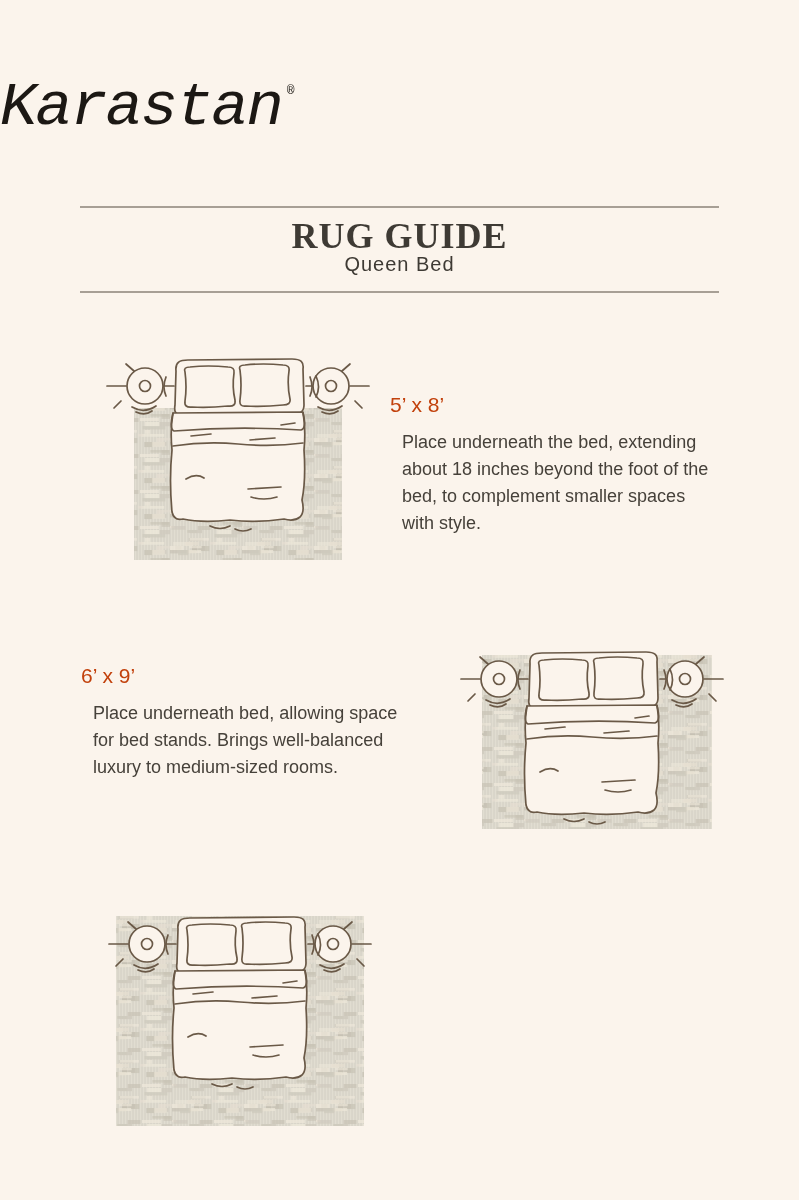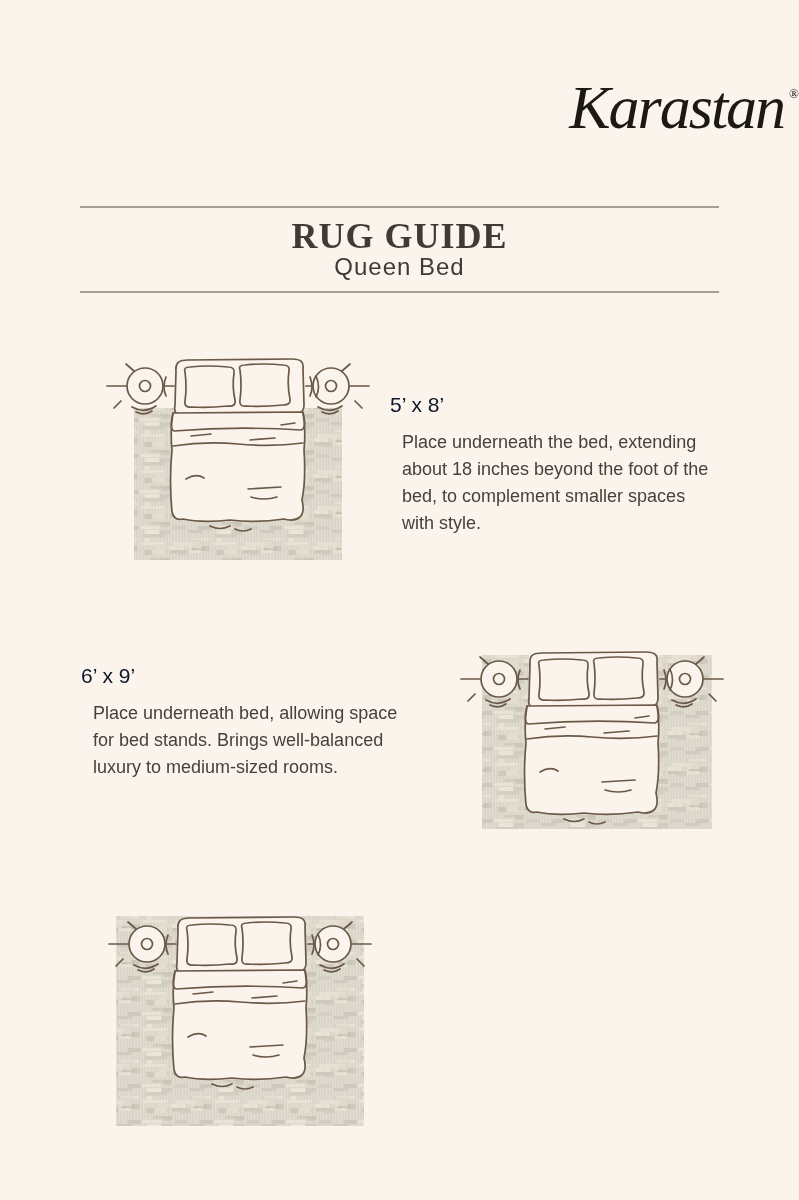--- a/index.html
+++ b/index.html
@@ -7,22 +7,22 @@
     position:relative;
     width:799px;height:1200px;
     background:#fbf4ec;
     font-family:"Liberation Sans",sans-serif;
     color:#46413a;
     overflow:hidden;
   }
   
   .logo{
     position:absolute;top:72px;left:0;width:100%;
-    text-align:right;
-    font-family:Liberation Serif, serif;
+    text-align:left;
+    font-family:Liberation Mono, monospace;
     font-style:italic;
     font-size:62px;
     letter-spacing:-2px;
     color:#1c1814;
   }
   .logo .reg{
     font-size:13px;font-style:normal;letter-spacing:0;
     vertical-align:30px;margin-left:5px;
   }
   .rule{
@@ -34,33 +34,33 @@
   .title{
     position:absolute;top:215px;left:0;width:100%;
     text-align:center;
     font-family:"Liberation Serif",serif;
     font-size:36px;font-weight:600;letter-spacing:1px;
     color:#3e3a34;
   }
   .subtitle{
     position:absolute;top:253px;left:0;width:100%;
     text-align:center;
-    font-size:24px;letter-spacing:1px;
+    font-size:20px;letter-spacing:1px;
     color:#3e3a34;
   }
   
   .bed-illustration{position:absolute;width:280px;height:230px;}
   .bed-illustration svg{display:block;width:100%;height:100%;}
   #illus-0{left:98px;top:350px;}
   #illus-1{left:452px;top:643px;}
   #illus-2{left:100px;top:908px;}
   .tblock{position:absolute;}
   .tblock h3{
     margin:0 0 9px 0;
-    font-size:21px;font-weight:400;color:#0f172a;
+    font-size:21px;font-weight:400;color:#c2410c;
   }
   .tblock p{
     margin:12px;
     font-size:18px;line-height:1.5;
     white-space:pre-line;
     color:#46413a;
   }
   #text-0{left:390px;top:393px;width:340px;}
   #text-1{left:81px;top:664px;width:345px;}
   #text-2{left:392px;top:982px;width:370px;}

